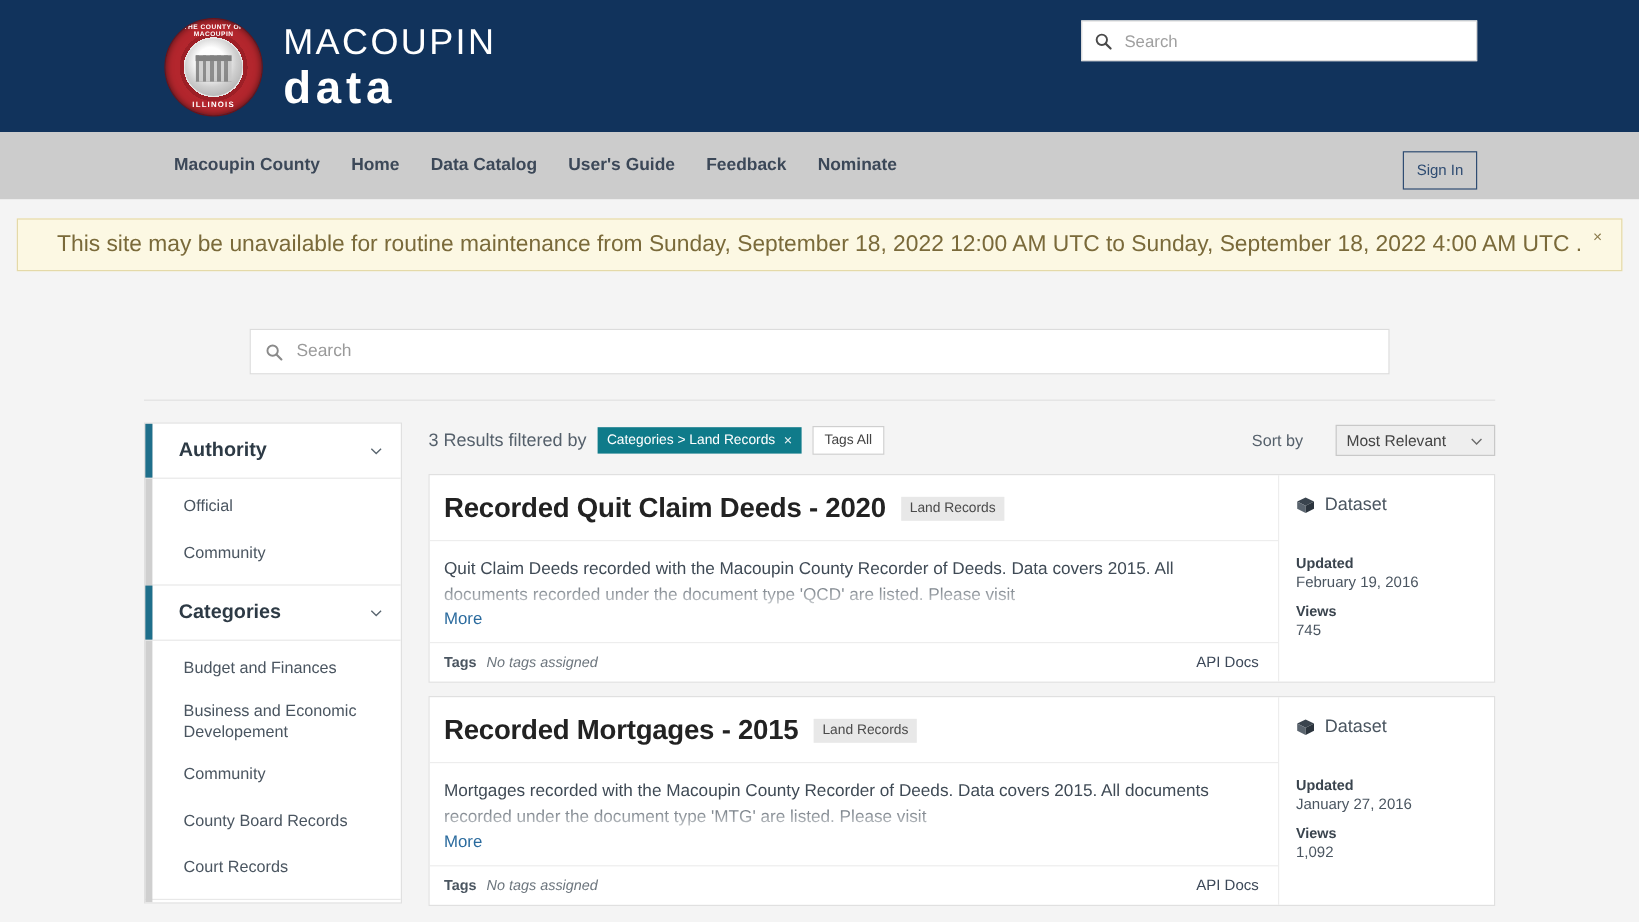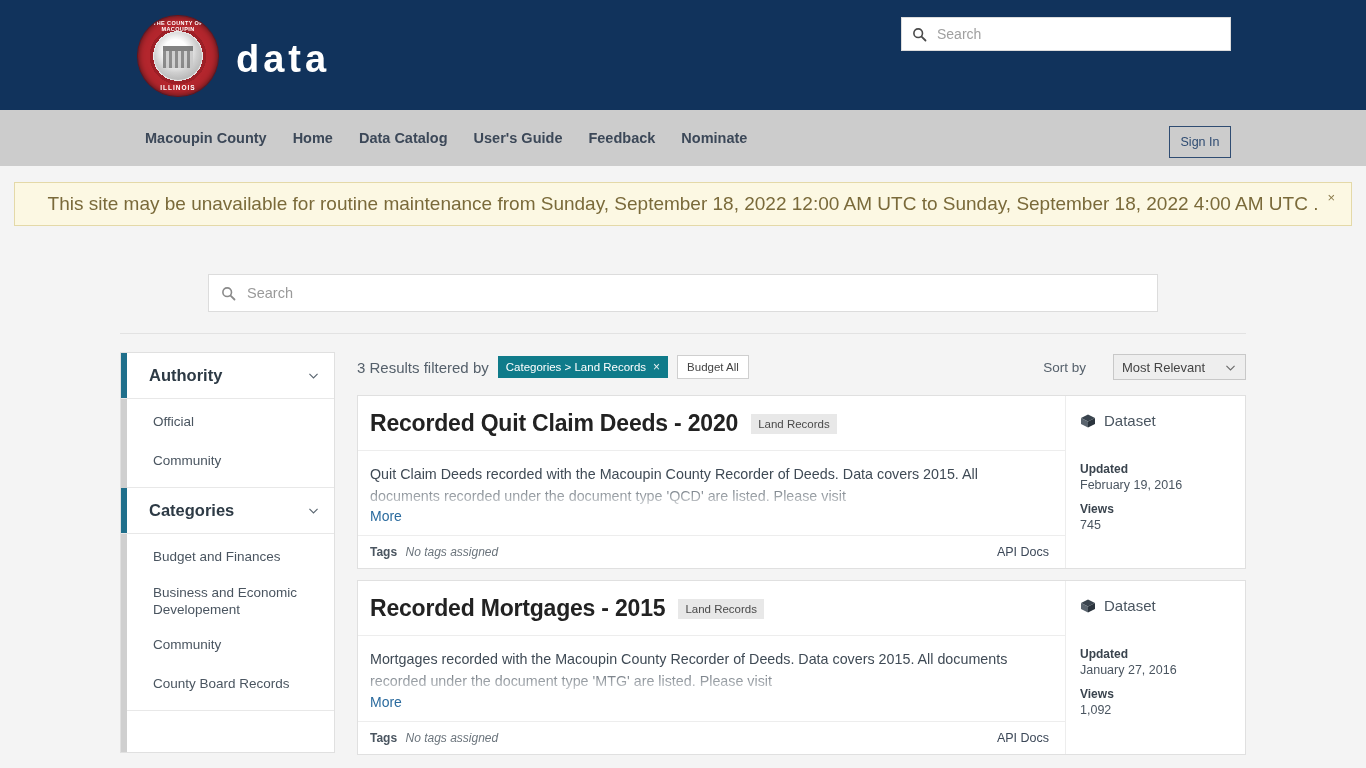--- a/index.html
+++ b/index.html
@@ -399,20 +399,21 @@
 <body>
 
 <div class="site-header">
   <div class="brand">
     <div class="seal">
       <div class="seal-top-text">THE COUNTY OF MACOUPIN</div>
       <div class="seal-inner"></div>
       <div class="seal-bottom-text">ILLINOIS</div>
     </div>
     <div class="brand-text">
+      <div class="line1">MACOUPIN</div>
       <div class="line2">data</div>
     </div>
   </div>
 
   <div class="header-search">
     <svg class="ico-search" viewBox="0 0 16 16">
       <circle cx="6.6" cy="6.6" r="4.6" fill="none" stroke="#4a4a4a" stroke-width="1.7"></circle>
       <line x1="10.2" y1="10.2" x2="14.4" y2="14.4" stroke="#4a4a4a" stroke-width="1.9" stroke-linecap="round"></line>
     </svg>
     <input type="text" placeholder="Search" style="">
@@ -469,34 +470,35 @@
         <span class="title">Categories</span>
         <svg class="chev" viewBox="0 0 16 16">
           <polyline points="3,6 8,11 13,6" fill="none" stroke="#5a6670" stroke-width="1.4"></polyline>
         </svg>
       </div>
       <div class="facet-list">
         <div class="facet-item">Budget and Finances</div>
         <div class="facet-item two-line">Business and Economic Developement</div>
         <div class="facet-item">Community</div>
         <div class="facet-item">County Board Records</div>
+        <div class="facet-item">Court Records</div>
       </div>
     </div>
   </div>
 
   <div class="results">
 
     <div class="results-bar">
       <div class="filtered-by">
         <span class="count">3 Results filtered by</span>
         <span class="chip">
           <span>Categories &gt; Land Records</span>
           <span class="x">×</span>
         </span>
-        <button class="clear-all">Budget All</button>
+        <button class="clear-all">Tags All</button>
       </div>
       <div class="sort-wrap">
         <span class="sort-label">Sort by</span>
         <div class="sort-select">
           <span>Most Relevant</span>
           <svg class="chev" viewBox="0 0 16 16">
             <polyline points="3,6 8,11 13,6" fill="none" stroke="#6a6a6a" stroke-width="1.4"></polyline>
           </svg>
         </div>
       </div>

